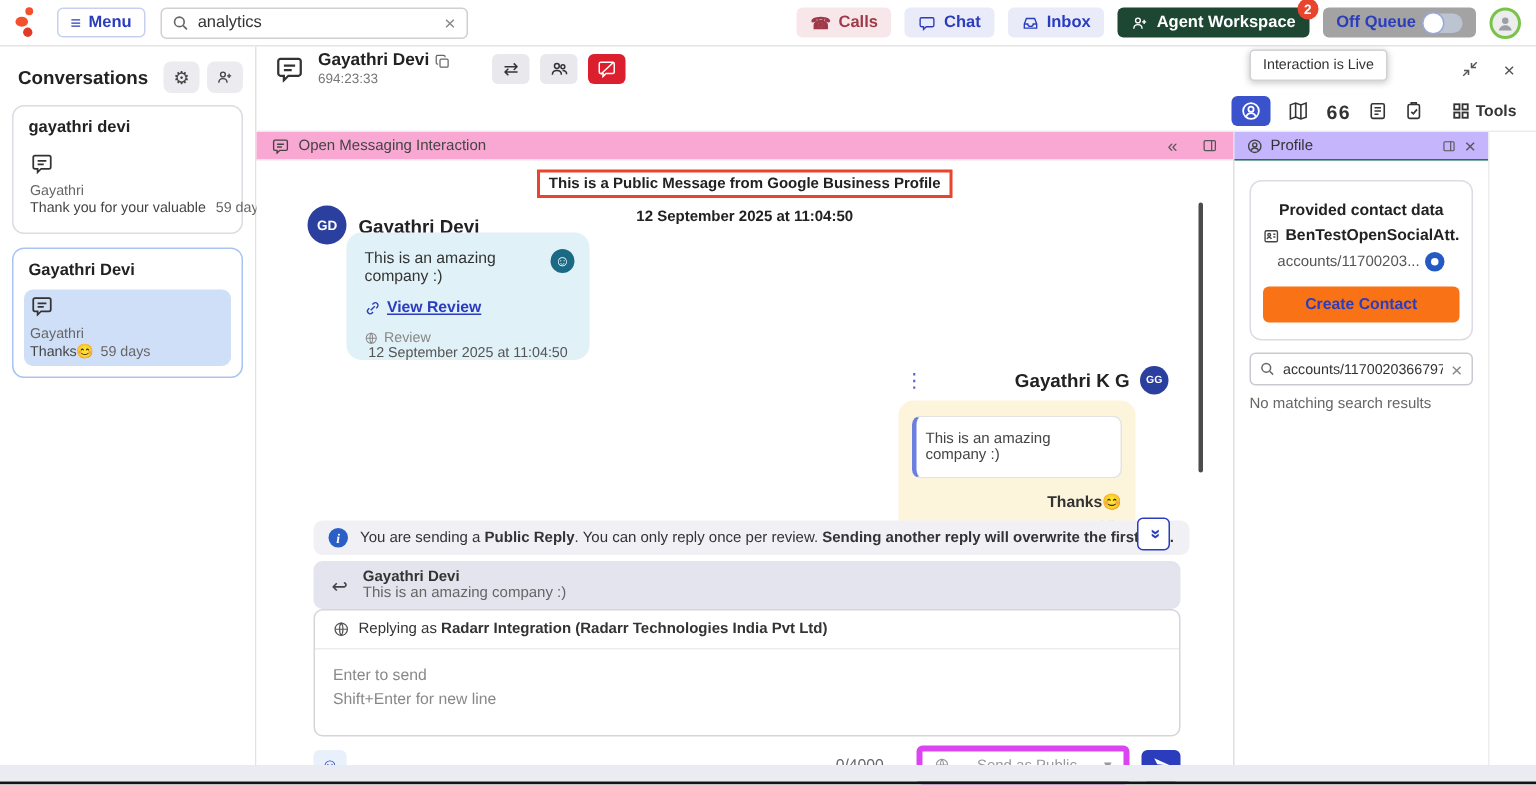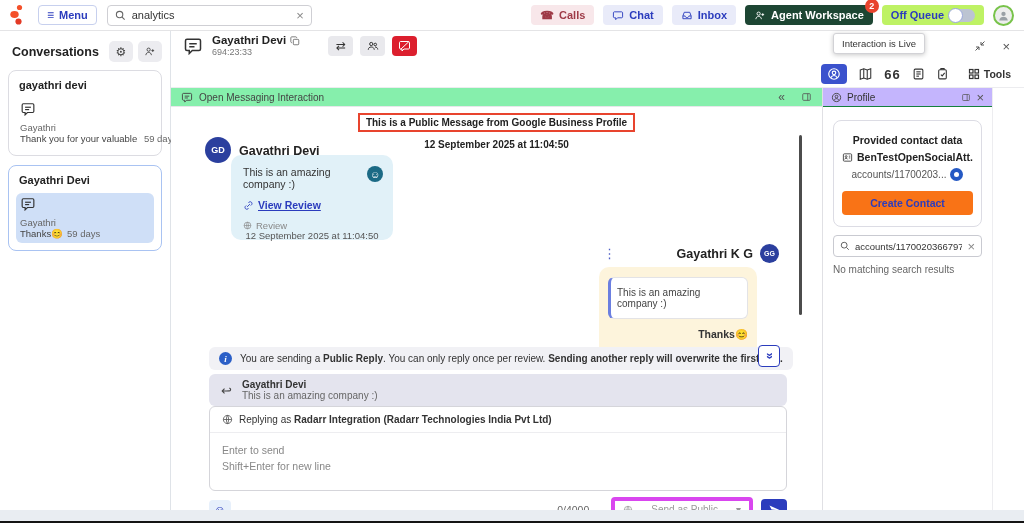--- a/index.html
+++ b/index.html
@@ -15,21 +15,21 @@
   .menu-glyph { font-size:12px; }
   .search-box { margin-left:10px; width:205px; height:21px; border:1px solid #cfcfd4; border-radius:4px; display:flex; align-items:center; padding:0 7px; gap:6px; background:#fff; }
   .search-box input { border:none; outline:none; flex:1; font-size:11px; color:#333; font-family:inherit; min-width:0; }
   .clear-x { color:#888; font-size:13px; line-height:1; cursor:pointer; }
   .top-right { margin-left:auto; margin-right:10px; display:flex; align-items:center; gap:9px; }
   .chip { height:20px; padding:0 9px; border-radius:4px; font-size:11px; font-weight:bold; display:flex; align-items:center; gap:5px; cursor:pointer; white-space:nowrap; }
   .chip-calls { background:#f8e7ea; color:#9e3a47; }
   .chip-blue { background:#e9ebf9; color:#2b3cbd; }
   .chip-agent { background:#1d4633; color:#fff; position:relative; }
   .badge { position:absolute; top:-6px; right:-6px; width:14px; height:14px; border-radius:50%; background:#e8442e; color:#fff; font-size:9px; font-weight:bold; display:flex; align-items:center; justify-content:center; }
-  .chip-queue { background:#bef264; color:#2b3cbd; }
+  .chip-queue { background:#a3a3a3; color:#2b3cbd; }
   .toggle { width:26px; height:13px; border-radius:7px; background:#bcc4d2; position:relative; }
   .toggle .knob { position:absolute; left:-1px; top:-1px; width:15px; height:15px; border-radius:50%; background:#fff; border:1px solid #9aa7dc; }
   .avatar-top { width:21px; height:21px; border-radius:50%; border:2px solid #78c34a; background:#ededed; display:flex; align-items:center; justify-content:center; }
 
   
   .int-header { position:absolute; left:171px; top:31px; width:853px; height:30px; background:#fff; display:flex; align-items:center; }
   .ih-chaticon { margin-left:12px; }
   .ih-nameblock { margin-left:9px; line-height:1.15; }
   .ih-name { font-size:11.5px; font-weight:bold; color:#222; display:flex; align-items:center; gap:4px; }
   .ih-timer { font-size:9px; color:#777; }
@@ -57,21 +57,21 @@
   .cc-title { font-size:11px; font-weight:bold; color:#222; margin:0 0 7px 3px; }
   .cc-item { display:flex; gap:6px; padding:4px 4px; border-radius:6px; align-items:flex-start;flex-direction:column; }
   .cc-item.sel { background:#cfdff7; }
   .cc-lines { flex:1; min-width:0; }
   .cc-sender { font-size:9.5px; color:#666; }
   .cc-prevrow { display:flex; gap:4px; align-items:baseline; }
   .cc-preview { font-size:9.5px; color:#444; white-space:nowrap; overflow:hidden; flex:1; }
   .cc-age { font-size:9.5px; color:#666; flex:none; }
 
   
-  .omi-bar { position:absolute; left:171px; top:88px; width:651px; height:19px; background:#86efac; border-bottom:1px solid #e7e7ea; display:flex; align-items:center; padding:0 10px; gap:6px; }
+  .omi-bar { position:absolute; left:171px; top:88px; width:651px; height:19px; background:#f9a8d4; border-bottom:1px solid #e7e7ea; display:flex; align-items:center; padding:0 10px; gap:6px; }
   .omi-label { font-size:10px; color:#444; flex:1; }
   .omi-collapse { font-size:12px; color:#555; cursor:pointer; margin-right:10px; }
 
   
   .transcript { position:absolute; left:171px; top:107px; width:651px; height:403px; background:#fff; }
   .sys-row { position:absolute; top:6px; left:0; right:0; display:flex; justify-content:center; align-items:center; gap:7px;flex-direction:column; }
   .sys-badge { border:2px solid #e8442e; padding:2px 6px; font-size:10px; font-weight:bold; color:#222; }
   .sys-time { font-size:10px; font-weight:bold; color:#222; }
   .avatar-gd { position:absolute; left:34px; top:30px; width:26px; height:26px; border-radius:50%; background:#2b3f9e; color:#fff; font-size:9px; font-weight:bold; display:flex; align-items:center; justify-content:center; }
   .name-in { position:absolute; left:68px; top:37px; font-size:12.5px; font-weight:bold; color:#222; }

